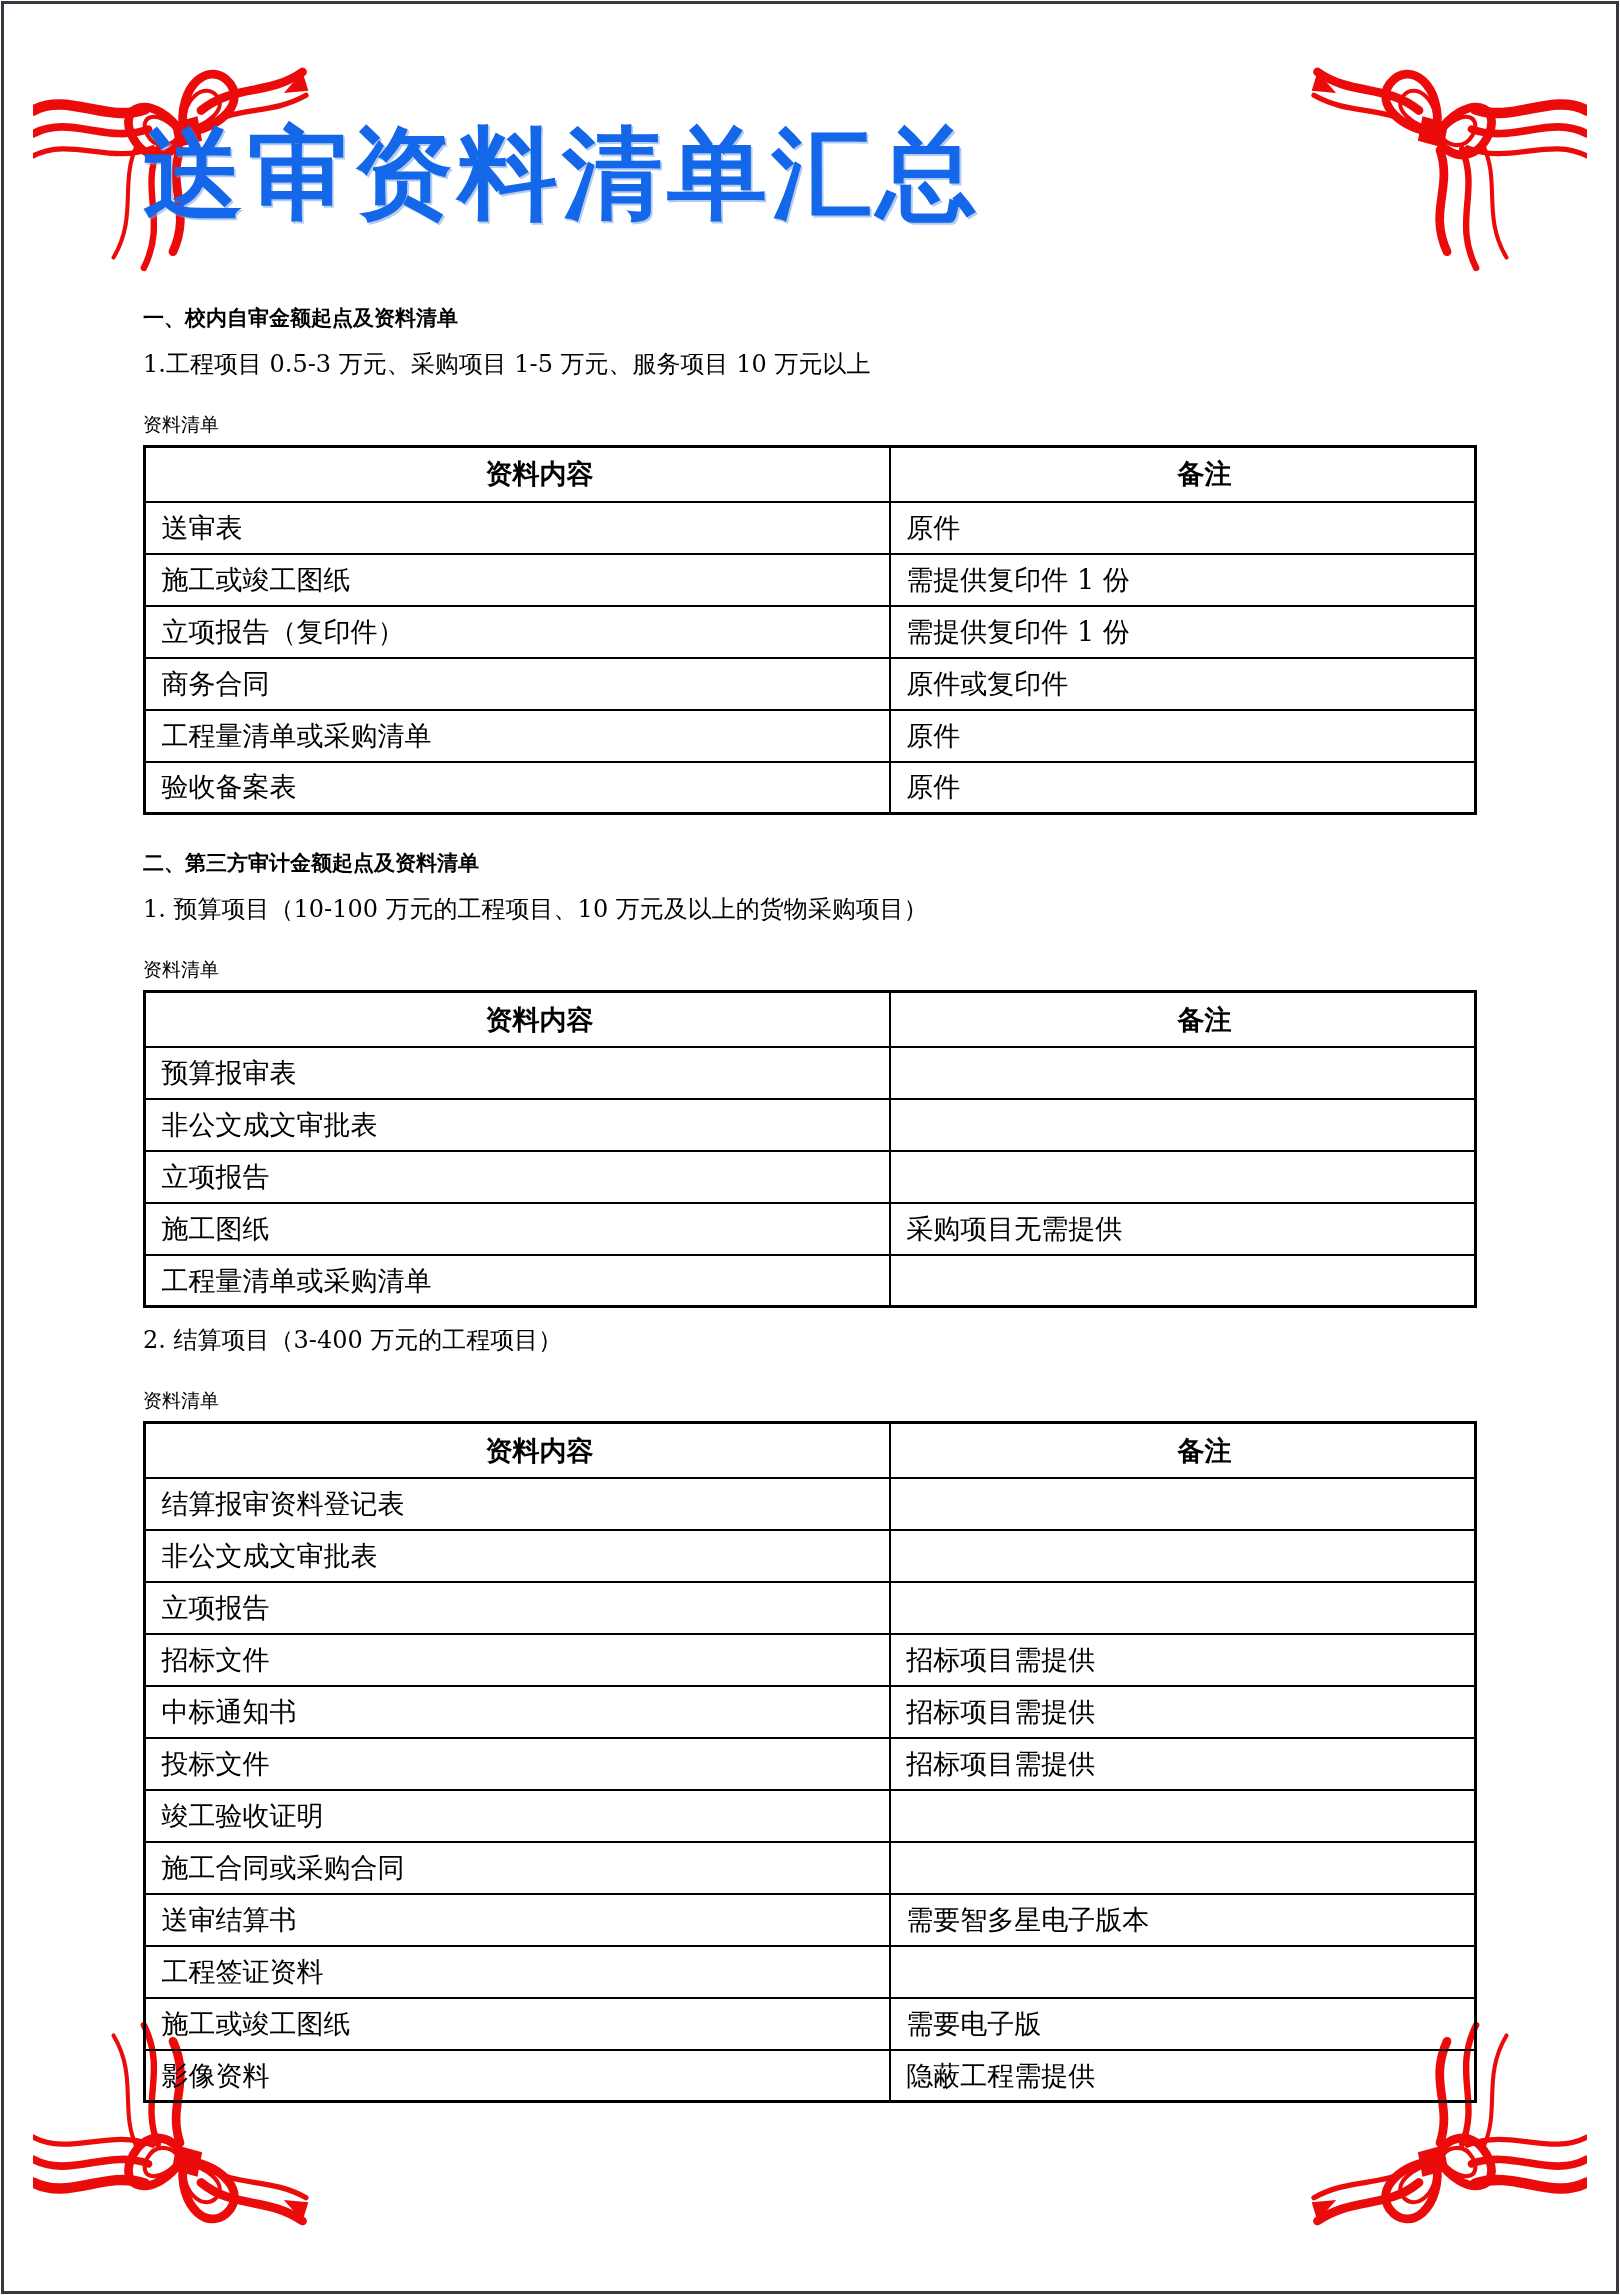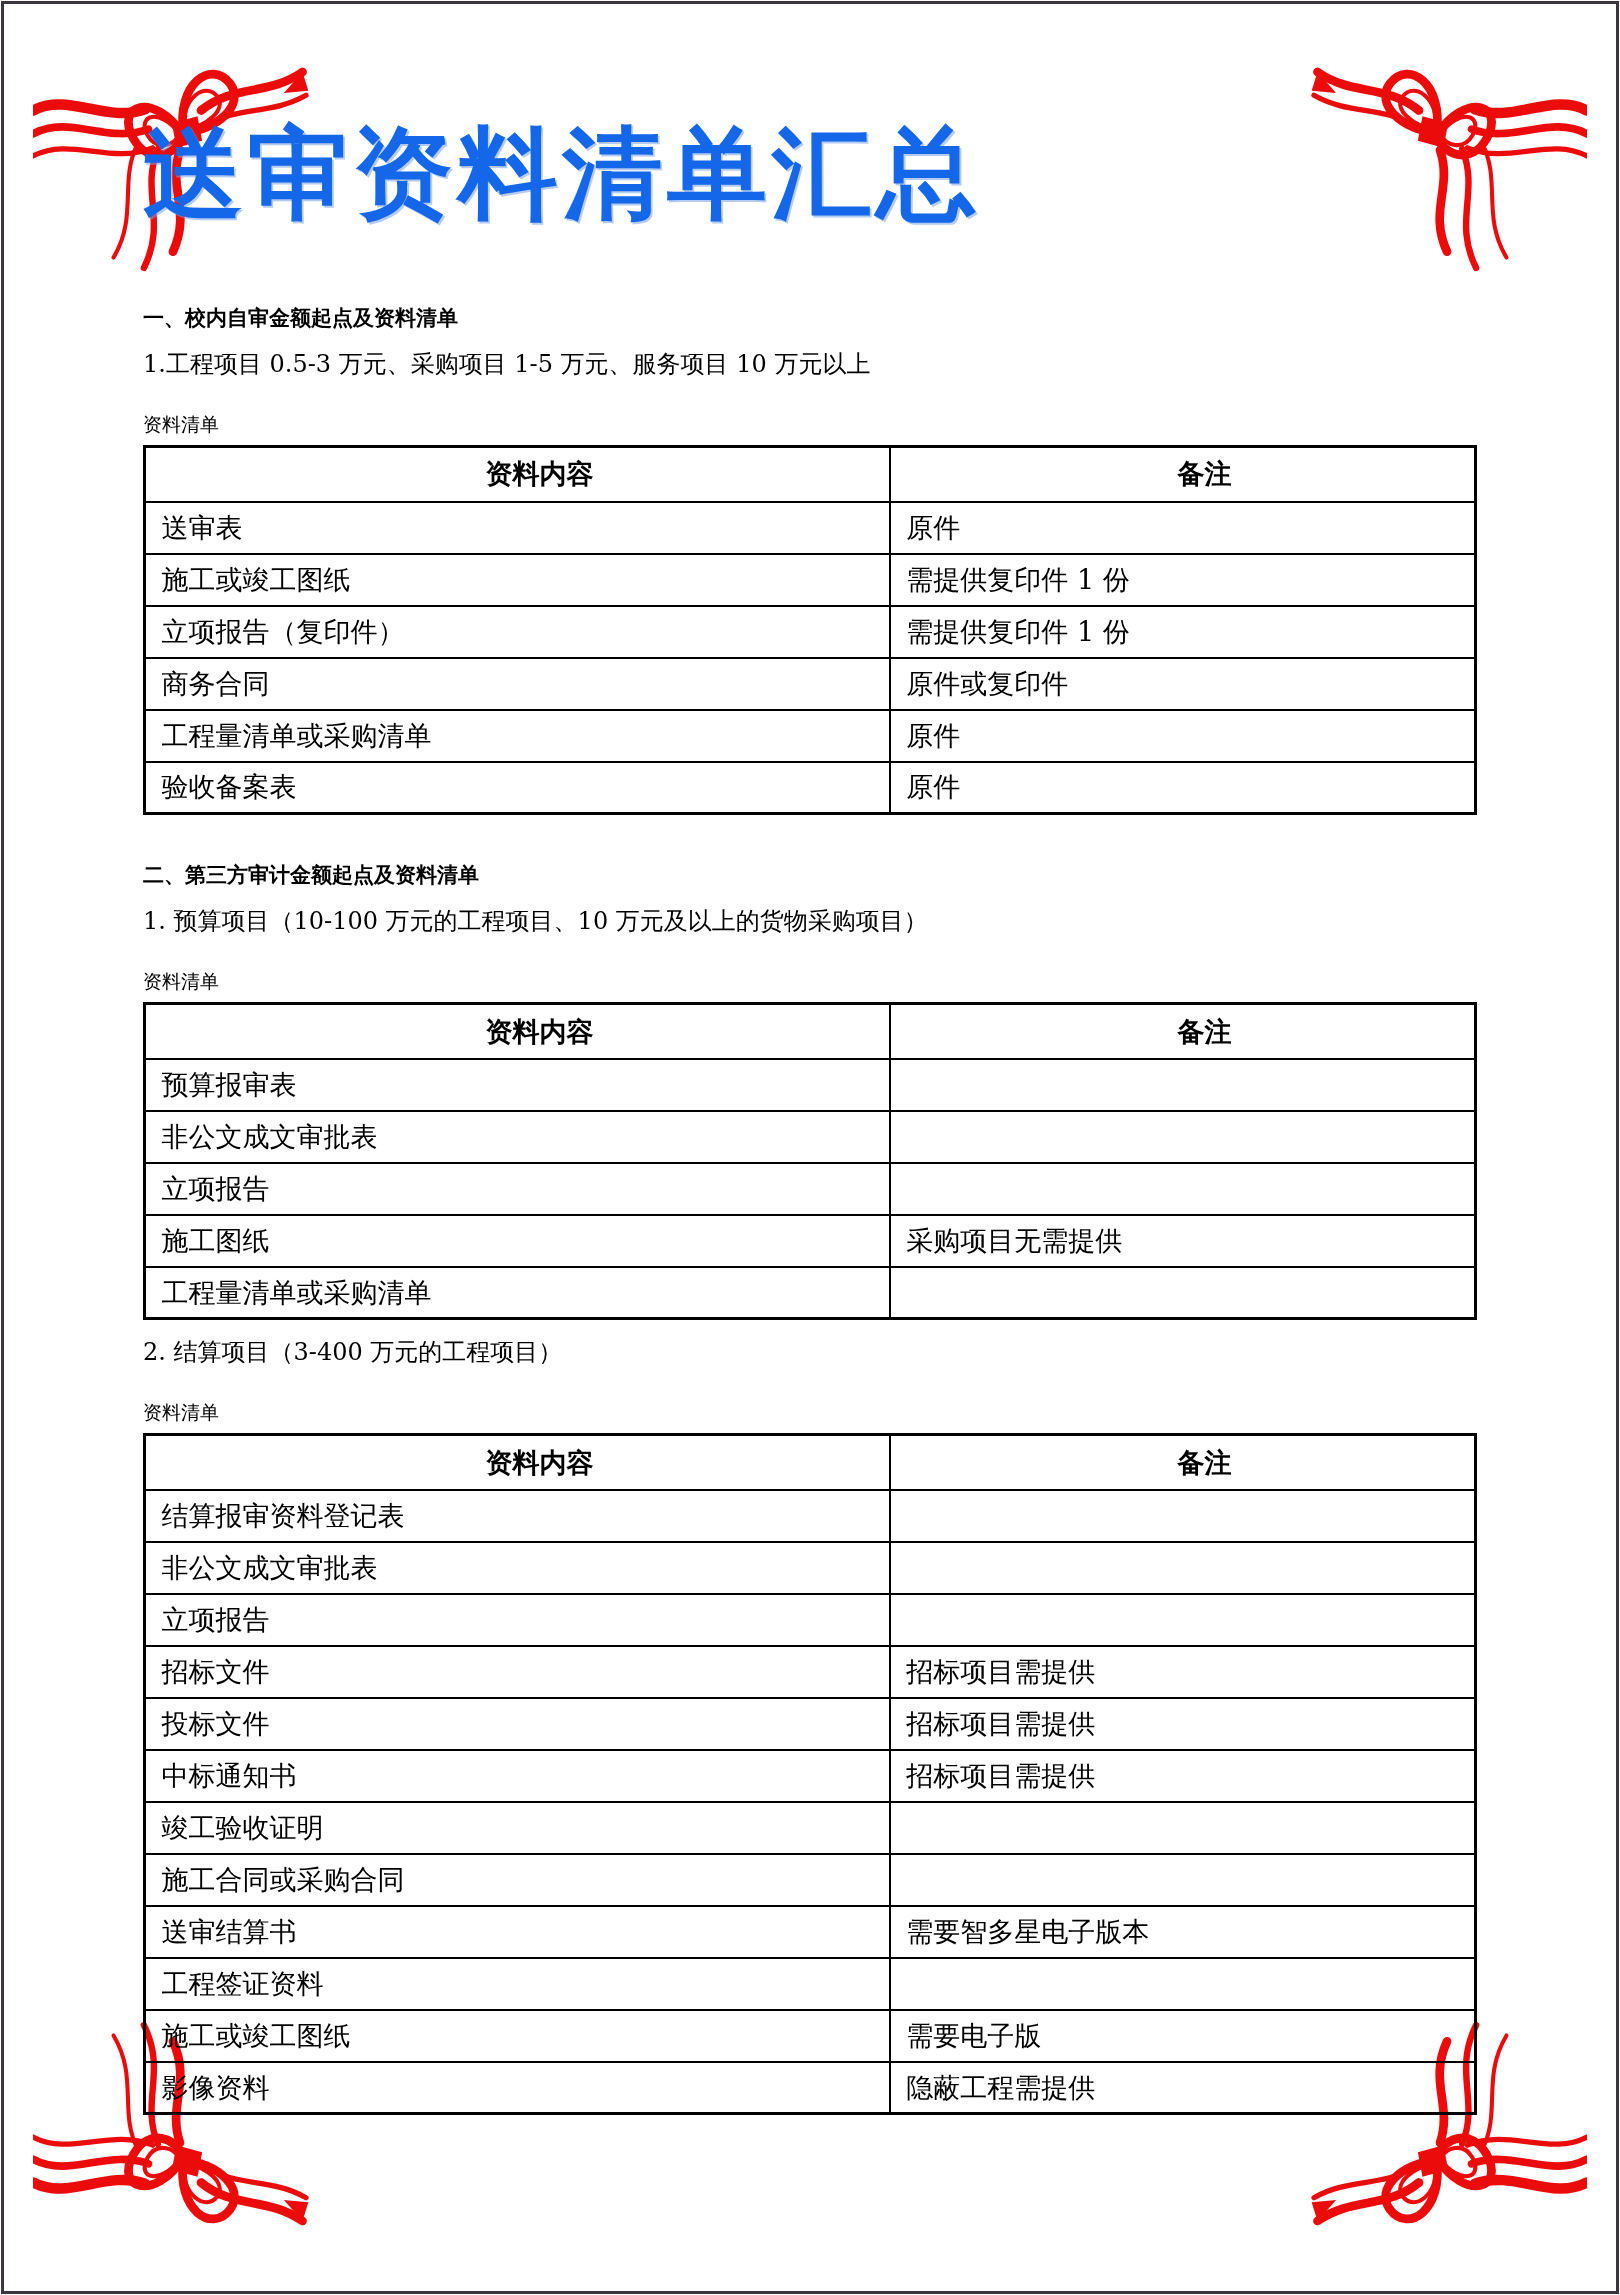--- a/index.html
+++ b/index.html
@@ -52,21 +52,21 @@
     text-shadow:1.8px 1.8px 0 rgba(120,160,230,0.55);
   }
   .section{margin-top:0;}
   .section-heading{
     margin-top:71px;
     font-family:Liberation Serif, serif;
     font-weight:bold;
     font-size:21px;
     line-height:1.35;
   }
-  .section + .section .section-heading{margin-top:46px;}
+  .section + .section .section-heading{margin-top:34px;}
   .subsection-intro{
     margin-top:15.5px;
     font-size:24px;
     line-height:1.35;
   }
   .table-caption{
     margin-top:32px;
     text-align:left;
     font-size:19px;
     line-height:1.3;
@@ -313,26 +313,26 @@
     <td>立项报告</td>
     <td></td>
   </tr>
 
   <tr>
     <td>招标文件</td>
     <td>招标项目需提供</td>
   </tr>
 
   <tr>
+    <td>中标通知书</td>
+    <td>招标项目需提供</td>
+  </tr>
+
+  <tr>
     <td>投标文件</td>
-    <td>招标项目需提供</td>
-  </tr>
-
-  <tr>
-    <td>中标通知书</td>
     <td>招标项目需提供</td>
   </tr>
 
   <tr>
     <td>竣工验收证明</td>
     <td></td>
   </tr>
 
   <tr>
     <td>施工合同或采购合同</td>

